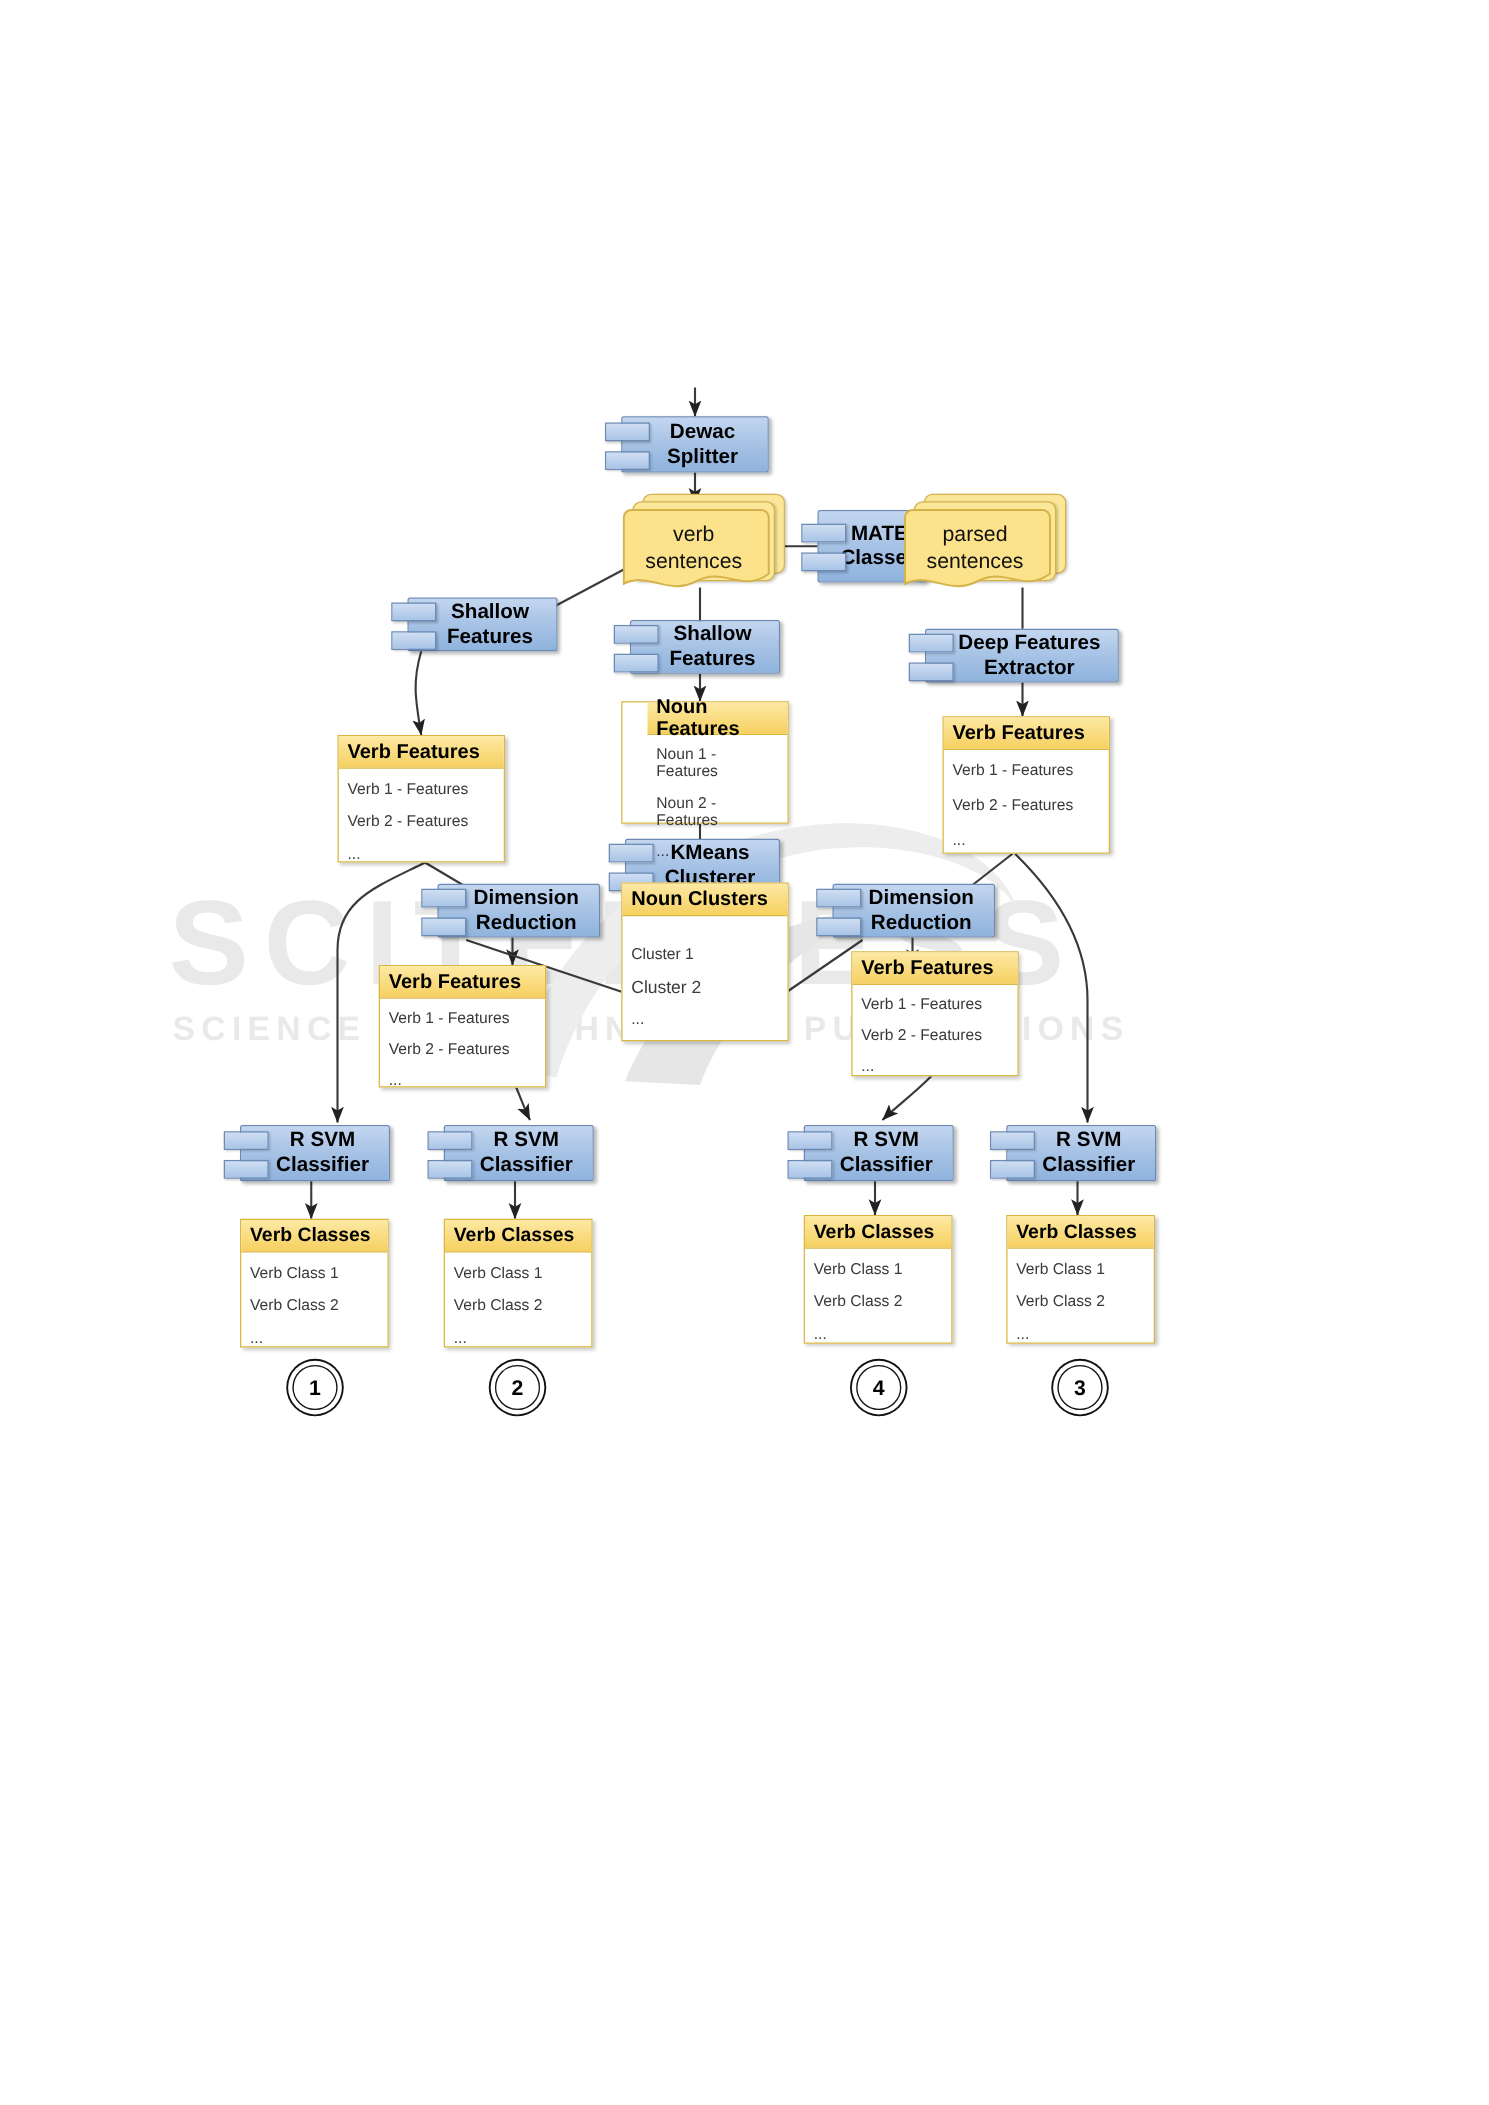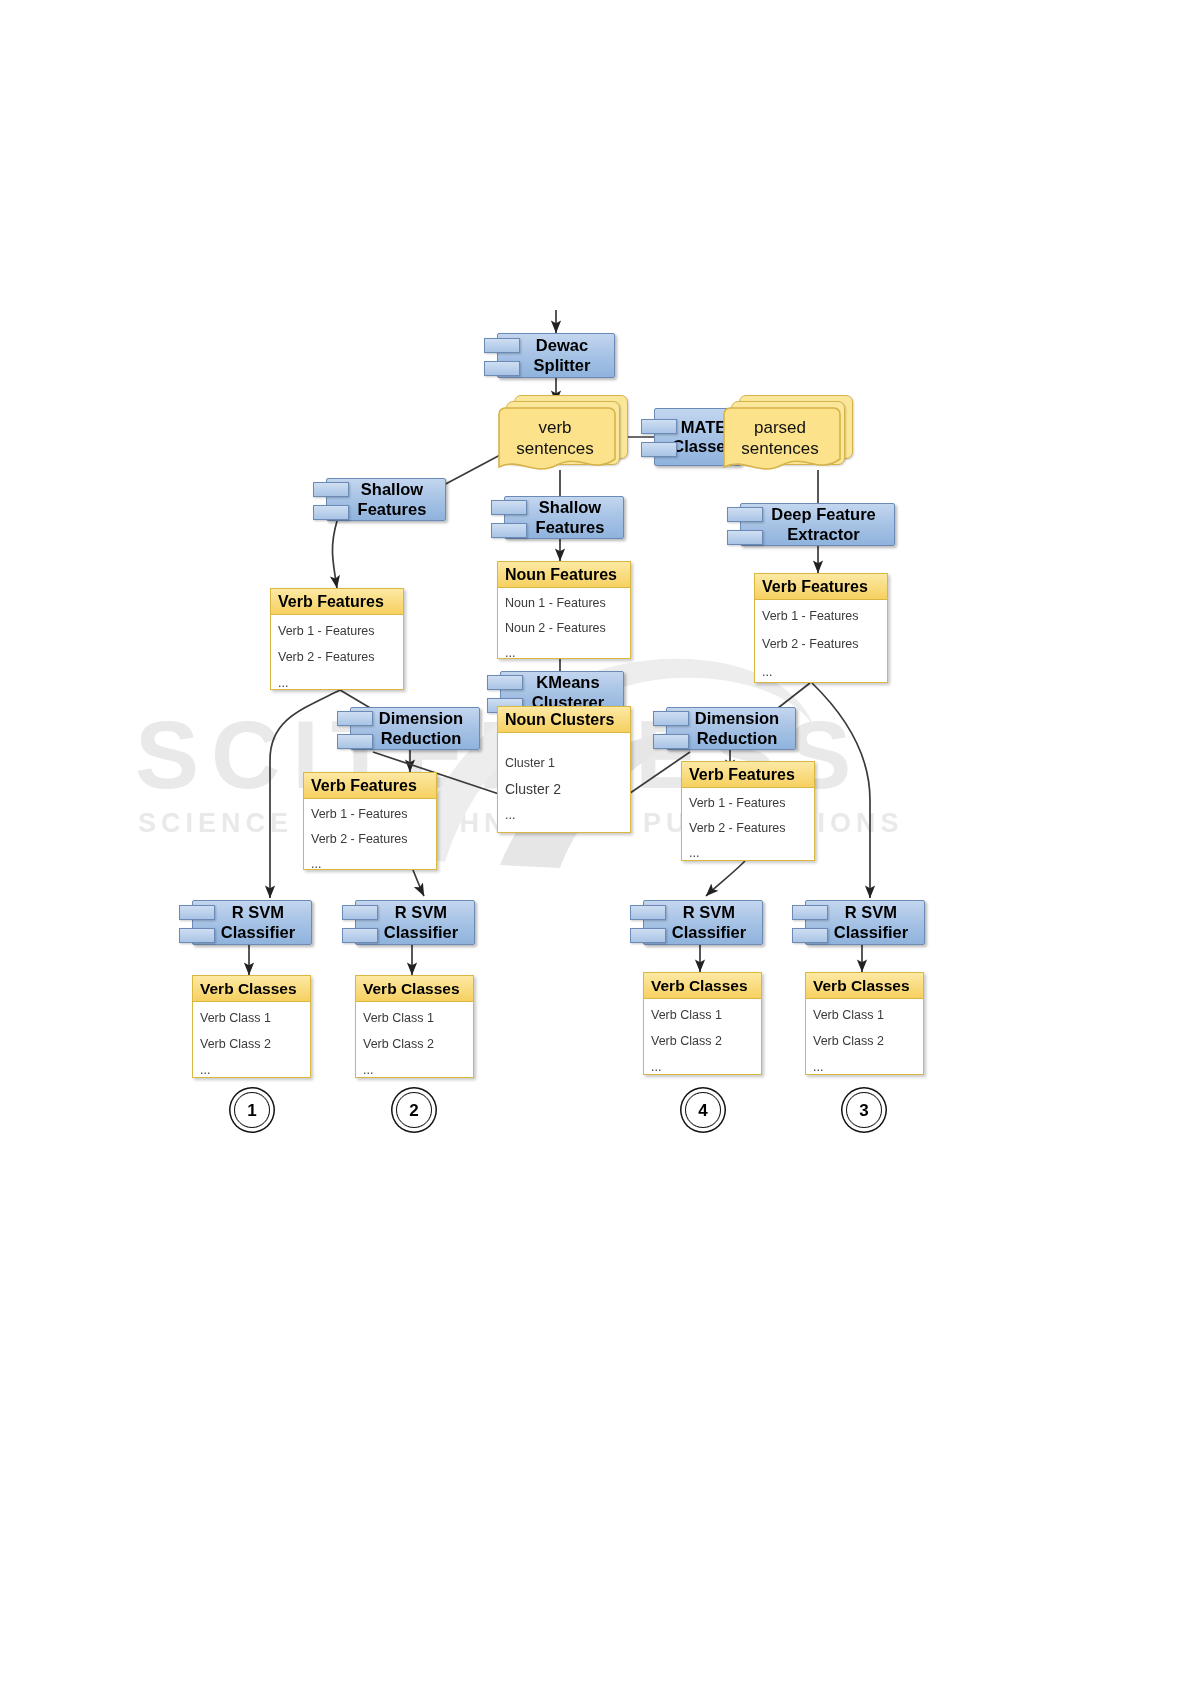--- a/index.html
+++ b/index.html
@@ -185,21 +185,21 @@
       <span>Features</span>
     </span>
   </div>
 
   <div class="node comp" style="left:740px;top:503px;width:155px;height:43px;">
     <span class="comp-tabs">
         <i class="t1"></i>
         <i class="t2"></i>
       </span>
     <span class="ctext">
-      <span>Deep Feature</span><br>
+      <span>Deep Features</span><br>
       <span>Extractor</span>
     </span>
   </div>
 
   <div class="node comp" style="left:500px;top:671px;width:124px;height:43px;">
     <span class="comp-tabs">
         <i class="t1"></i>
         <i class="t2"></i>
       </span>
     <span class="ctext">
@@ -304,21 +304,21 @@
     <div class="thead" style="height:25px;font-size:16px;">
       <span>Verb Features</span>
     </div>
     <div class="tbody">
       <div class="trow" style="font-size:12.5px;margin-top:4px;">Verb 1 - Features</div>
       <div class="trow" style="font-size:12.5px;margin-top:12px;">Verb 2 - Features</div>
       <div class="trow" style="font-size:12.5px;margin-top:12px;">...</div>
     </div>
   </div>
 
-  <div class="node tbox" style="left:497px;top:561px;width:134px;height:98px;">
+  <div class="node tbox" style="left:497px;top:561px;width:134px;height:98px;padding-left:20px;">
     <div class="thead" style="height:25px;font-size:16px;">
       <span>Noun Features</span>
     </div>
     <div class="tbody">
       <div class="trow" style="font-size:12.5px;margin-top:3px;">Noun 1 - Features</div>
       <div class="trow" style="font-size:12.5px;margin-top:11px;">Noun 2 - Features</div>
       <div class="trow" style="font-size:12.5px;margin-top:11px;">...</div>
     </div>
   </div>
 

